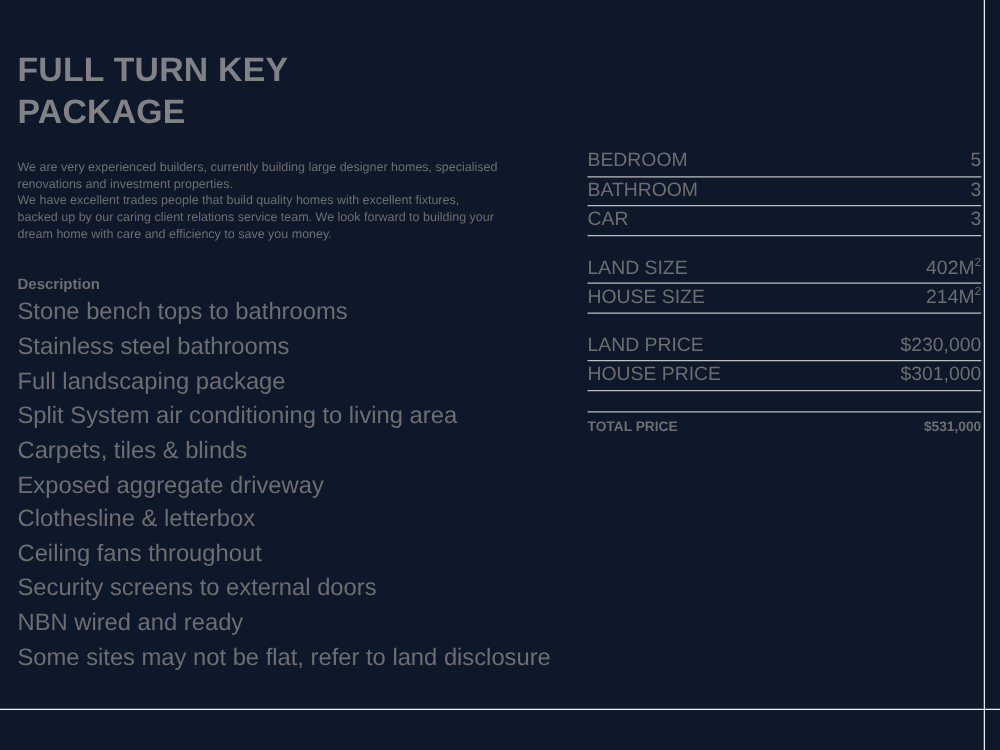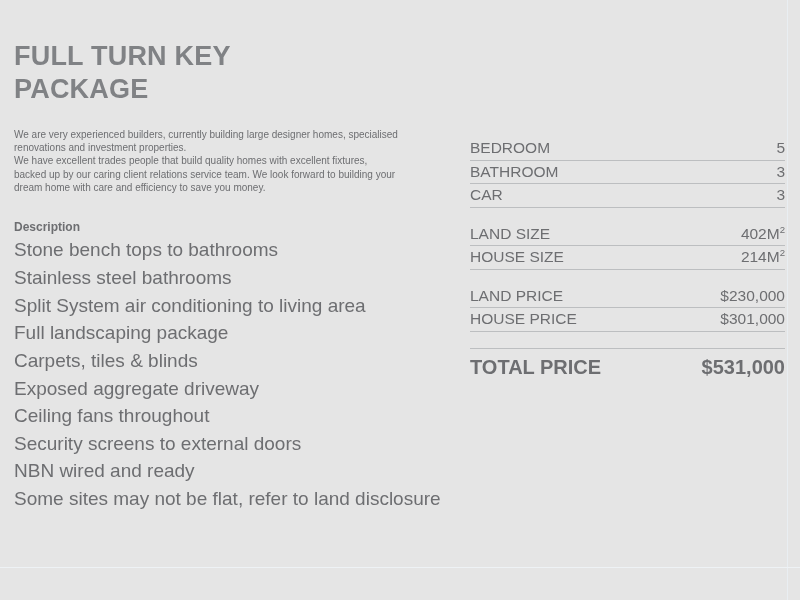--- a/index.html
+++ b/index.html
@@ -11,21 +11,21 @@
     height: 600px;
     background: #ffffff;
     font-family: "Liberation Sans", sans-serif;
     color: #6d6e71;
     overflow: hidden;
   }
   .page {
     position: relative;
     width: 800px;
     height: 600px;
-    background: #e5e5e5;
+    background: #0f172a;
   }
 
   
   .edge-line {
     position: absolute;
     top: 0;
     left: 787px;
     width: 1px;
     height: 600px;
     background: #e9eef2;
@@ -80,21 +80,21 @@
     color: #6d6e71;
   }
   .feature-list li {
     white-space: nowrap;
   }
 
   
   .right-col {
     position: absolute;
     left: 470px;
-    top: 137px;
+    top: 118px;
     width: 315px;
     font-size: 15.5px;
     color: #6d6e71;
   }
   .spec-group {
     margin-bottom: 15px;
   }
   .spec-group:last-child {
     margin-bottom: 0;
   }
@@ -109,21 +109,21 @@
   .spec-row .label {
     text-align: left;
     white-space: nowrap;
   }
   .spec-row .value {
     text-align: right;
     white-space: nowrap;
   }
   .spec-row.total {
     font-weight: bold;
-    font-size: 20px;
+    font-size: 11px;
     border-bottom: none;
     padding-top: 3px;
   }
   .total-group {
     border-top: 1px solid #bcbec0;
     padding-top: 3px;
     margin-top: 16px;
   }
   sup {
     font-size: 0.62em;
@@ -146,24 +146,25 @@
     <div class="intro">
       <p>We are very experienced builders, currently building large designer homes, specialised renovations and investment properties.</p>
       <p>We have excellent trades people that build quality homes with excellent fixtures, backed up by our caring client relations service team.  We look forward to building your dream home with care and efficiency to save you money.</p>
     </div>
 
     <div class="desc-heading">Description</div>
 
     <ul class="feature-list">
       <li>Stone bench tops to bathrooms</li>
       <li>Stainless steel bathrooms</li>
+      <li>Full landscaping package</li>
       <li>Split System air conditioning to living area</li>
-      <li>Full landscaping package</li>
       <li>Carpets, tiles &amp; blinds</li>
       <li>Exposed aggregate driveway</li>
+      <li>Clothesline &amp; letterbox</li>
       <li>Ceiling fans throughout</li>
       <li>Security screens to external doors</li>
       <li>NBN wired and ready</li>
       <li>Some sites may not be flat, refer to land disclosure</li>
     </ul>
   </div>
 
   <div class="right-col">
 
     <div class="spec-group">

